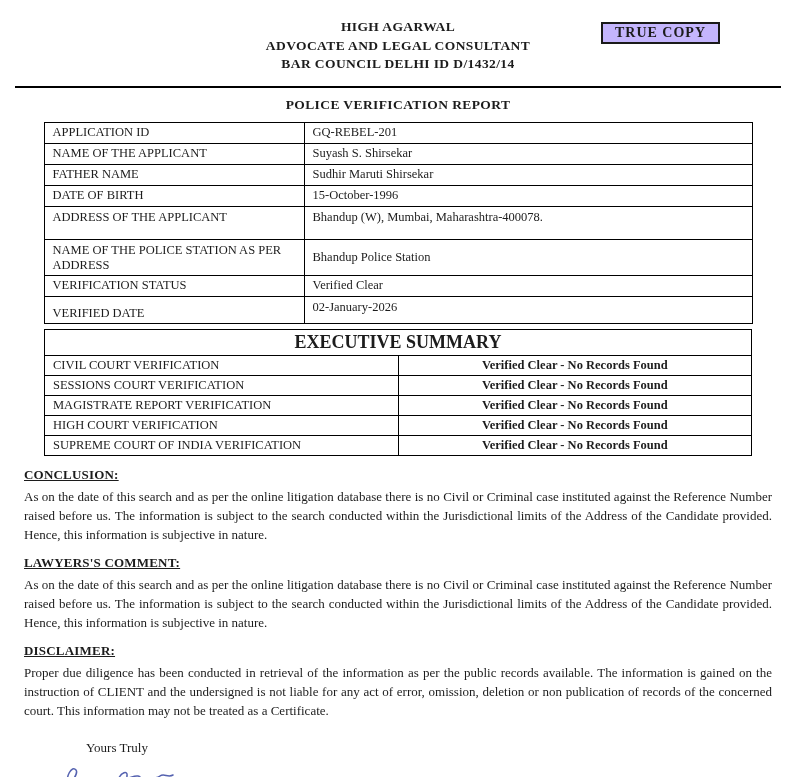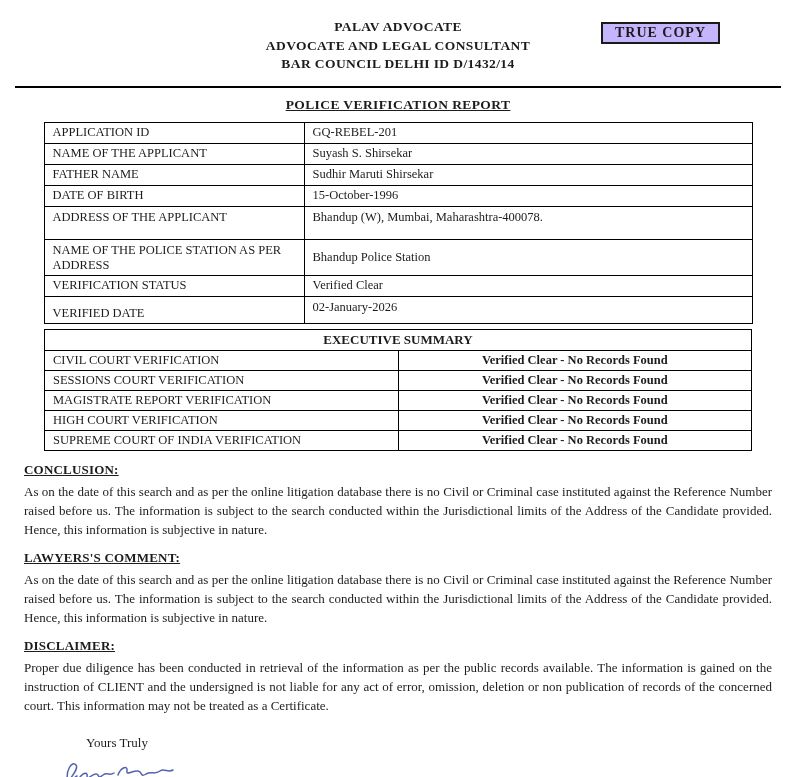--- a/index.html
+++ b/index.html
@@ -17,40 +17,40 @@
   .letterhead { text-align: center; font-weight: bold; font-size: 13.5px; line-height: 18.5px; letter-spacing: 0.4px; }
   .stamp {
     position: absolute; top: 22px; right: 76px;
     border: 2px solid #1a1a1a; padding: 1px 12px;
     font-size: 14px; font-weight: bold; letter-spacing: 1px;
     background: #c4b5fd;
   }
   .rule { border-top: 2px solid #000; margin: 12px 15px 0 15px; }
 
   .doc-title {
-    text-align: center; font-weight: bold; text-decoration: underline;
+    text-align: center; font-weight: bold; 
     font-size: 13.5px; letter-spacing: 0.4px; margin-top: 9px;
   }
 
   
   table { border-collapse: collapse; width: 708px; margin: 9px auto 0 auto; font-size: 12.5px; table-layout: fixed; }
   td { border: 1px solid #000; padding: 2px 8px; vertical-align: middle; overflow: hidden; }
   td.lbl { font-weight: normal; width: 260px; }
   td.val { width: 448px; }
   .details tr { height: 21px; }
   tr.row-address { height: 33px; }
   tr.row-address td { vertical-align: top; padding-top: 3px; }
   tr.row-police { height: 36px; }
   tr.row-police td.lbl { vertical-align: top; padding-top: 3px; }
   tr.row-vdate { height: 27px; }
   tr.row-vdate td.lbl { vertical-align: bottom; }
   tr.row-vdate td.val { vertical-align: top; padding-top: 3px; }
 
   table.exec { margin-top: 5px; }
-  .exec-head { text-align: center; font-weight: bold; font-size: 13px; padding: 2px 4px; }
+  .exec-head { text-align: center; font-weight: bold; font-size: 18px; padding: 2px 4px; }
   .exec tr.data-row { height: 19px; }
   .exec td.val { text-align: center; font-weight: bold; }
 
   
   .section { margin: 0 24px; }
   .section-heading {
     font-weight: bold; text-decoration: underline;
     font-size: 13px; letter-spacing: 0.2px; margin-top: 11px;
   }
   .section-body {
@@ -61,21 +61,21 @@
   
   .closing { margin: 20px 0 0 86px; font-size: 13px; }
   .signature-wrap { margin: 4px 0 0 58px; width: 130px; height: 44px; }
 </style>
 </head>
 <body>
 
 <div class="page">
 
   <div class="letterhead">
-    <div>PALAV ADVOCATE</div>
+    <div>HIGH AGARWAL</div>
     <div>ADVOCATE AND LEGAL CONSULTANT</div>
     <div>BAR COUNCIL DELHI ID D/1432/14</div>
   </div>
 
   <div class="stamp">TRUE COPY</div>
 
   <div class="rule"></div>
 
   <div class="doc-title">POLICE VERIFICATION REPORT</div>
 

